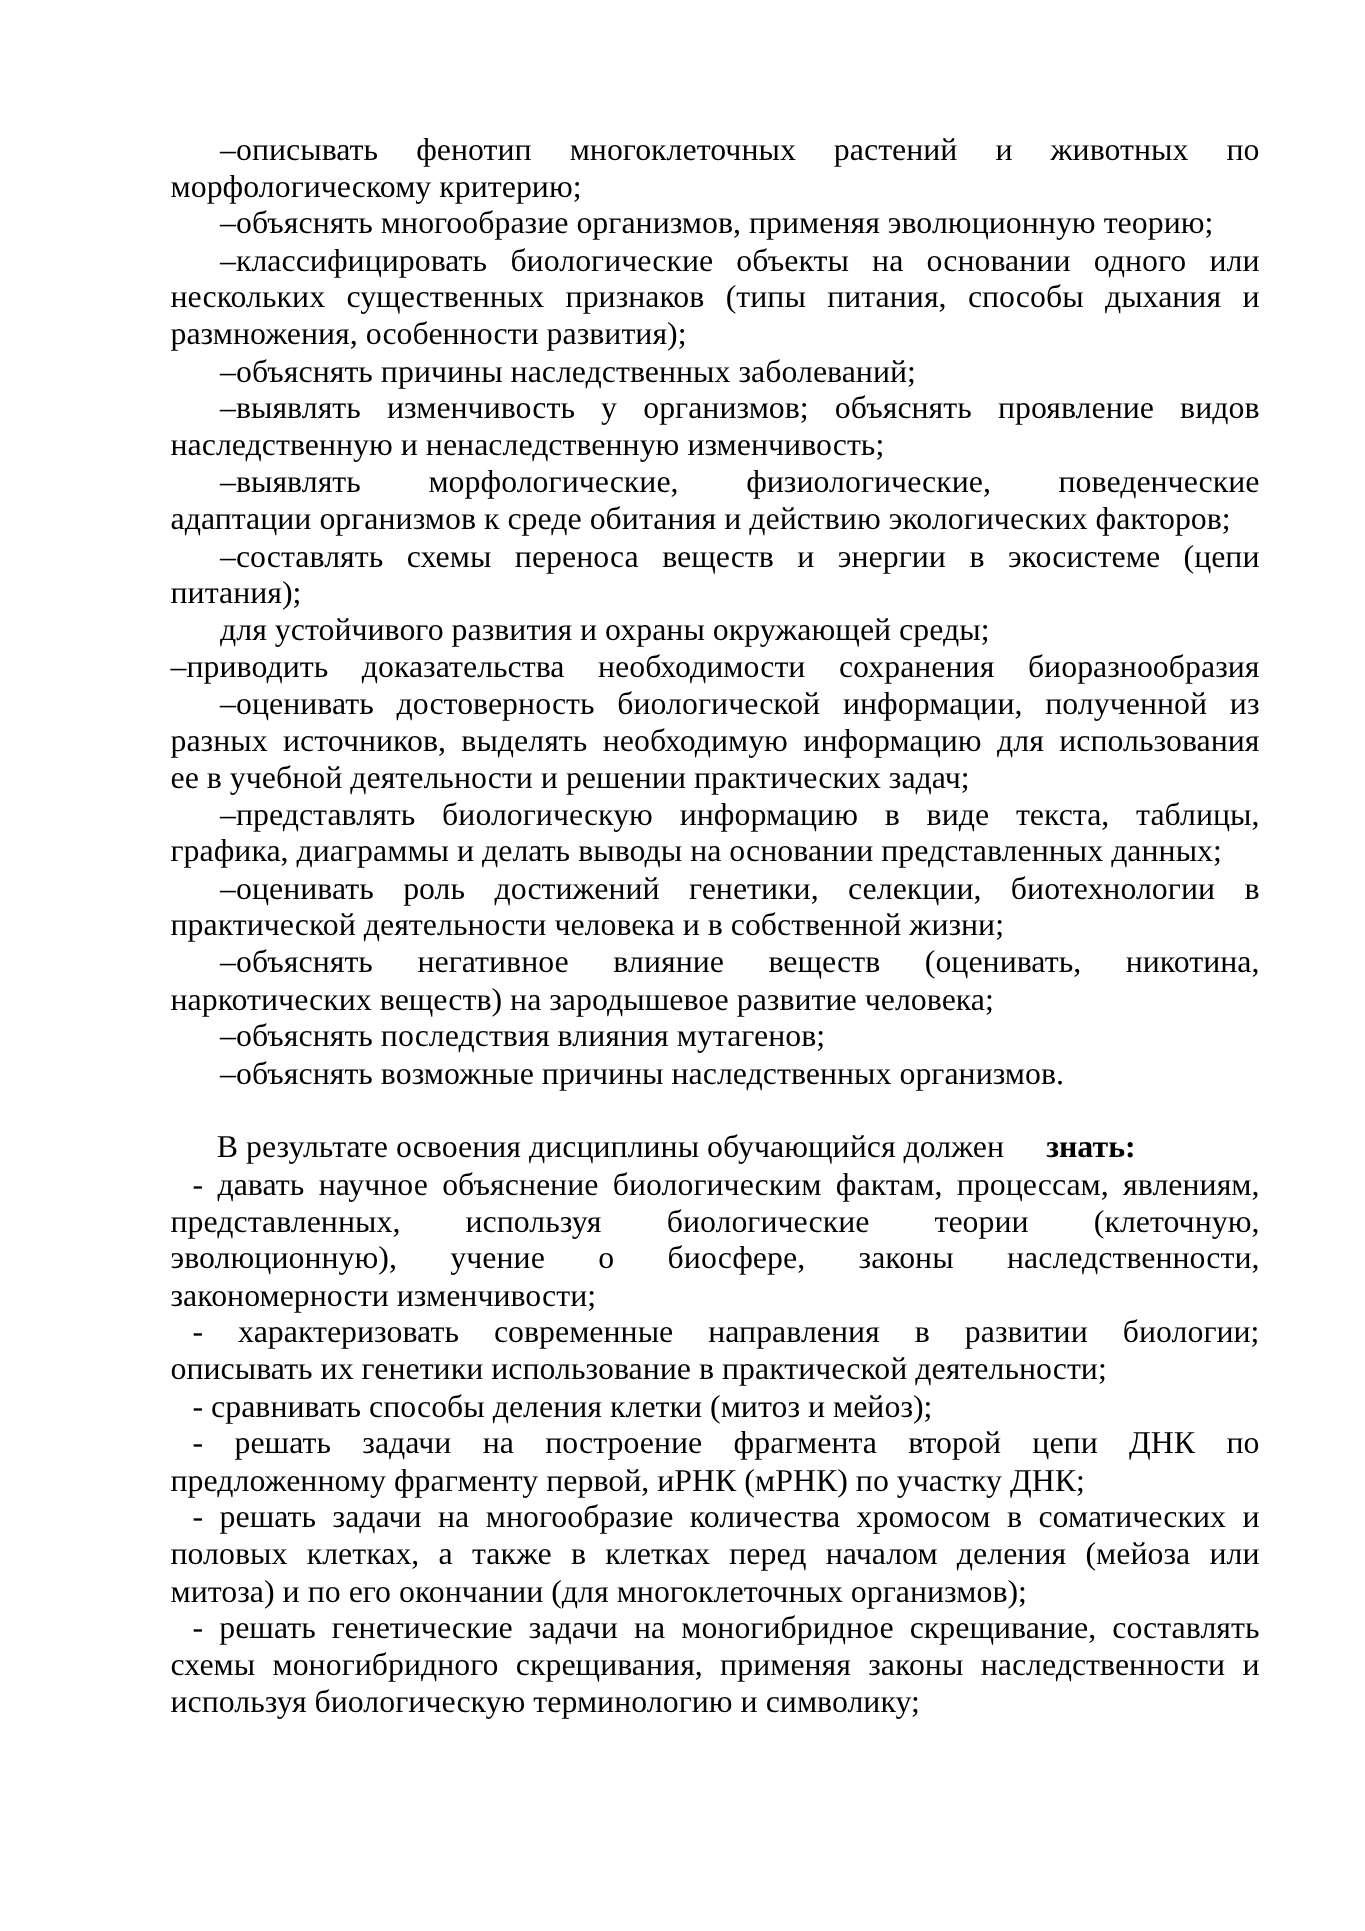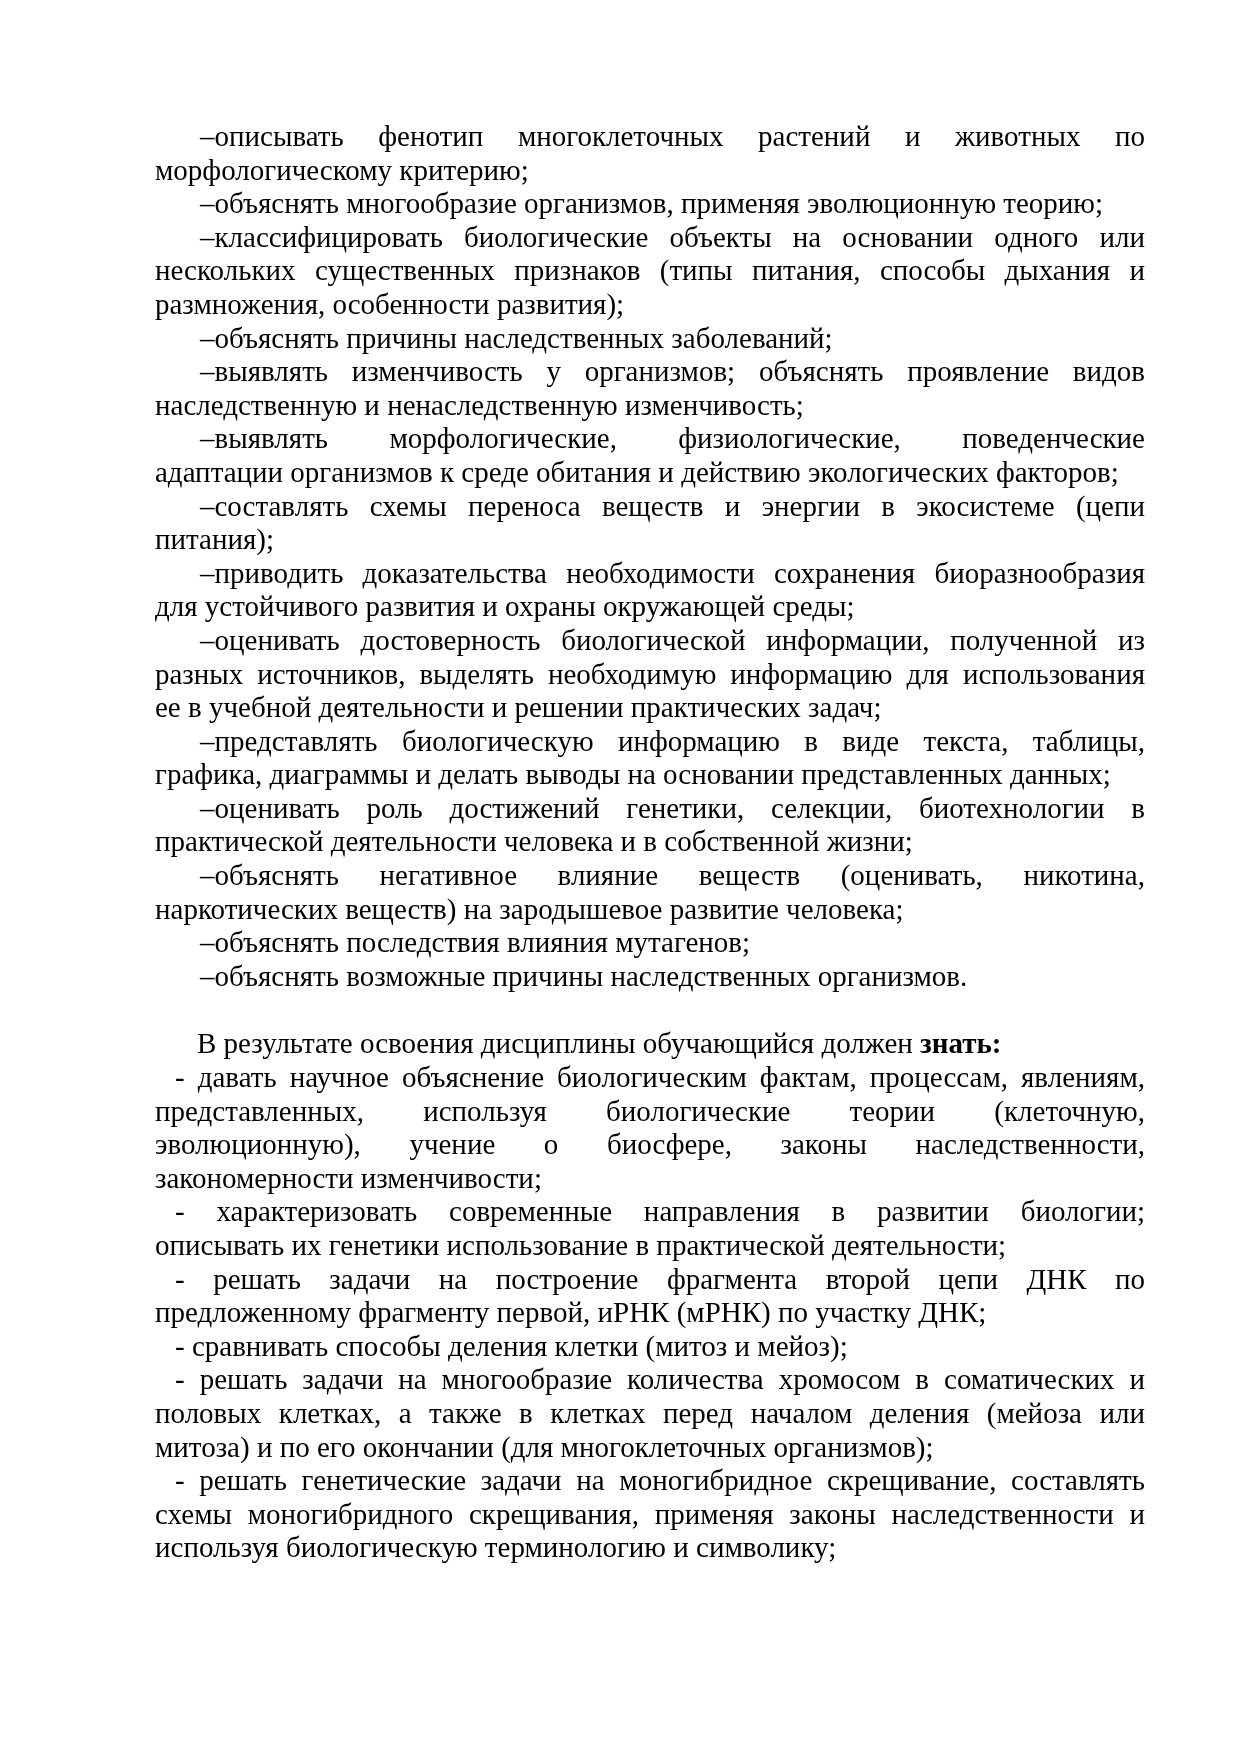--- a/index.html
+++ b/index.html
@@ -30,21 +30,21 @@
   
   .line.j {
     text-align: justify;
     text-align-last: justify;
   }
   .para { margin: 0; }
   .p-dash   > .line:first-child { text-indent: 45px; }
   .p-plain  > .line:first-child { text-indent: 42px; }
   .p-hyphen > .line:first-child { text-indent: 20px; }
   .spacer { height: 34px; }
-  .bold { font-weight: bold; }
+  .bold { font-weight: bold; margin-left: 31px; }
 </style>
 </head>
 <body>
 
 <div class="page">
   <div class="content">
       <div>
         <div class="para p-dash">
           <div class="line j">–описывать фенотип многоклеточных растений и животных по</div>
           <div class="line">морфологическому критерию;</div>
@@ -66,22 +66,22 @@
         </div>
         <div class="para p-dash">
           <div class="line j">–выявлять морфологические, физиологические, поведенческие</div>
           <div class="line">адаптации организмов к среде обитания и действию экологических факторов;</div>
         </div>
         <div class="para p-dash">
           <div class="line j">–составлять схемы переноса веществ и энергии в экосистеме (цепи</div>
           <div class="line">питания);</div>
         </div>
         <div class="para p-dash">
+          <div class="line">для устойчивого развития и охраны окружающей среды;</div>
           <div class="line j">–приводить доказательства необходимости сохранения биоразнообразия</div>
-          <div class="line">для устойчивого развития и охраны окружающей среды;</div>
         </div>
         <div class="para p-dash">
           <div class="line j">–оценивать достоверность биологической информации, полученной из</div>
           <div class="line j">разных источников, выделять необходимую информацию для использования</div>
           <div class="line">ее в учебной деятельности и решении практических задач;</div>
         </div>
         <div class="para p-dash">
           <div class="line j">–представлять биологическую информацию в виде текста, таблицы,</div>
           <div class="line">графика, диаграммы и делать выводы на основании представленных данных;</div>
         </div>
@@ -109,25 +109,25 @@
           <div class="line j">- давать научное объяснение биологическим фактам, процессам, явлениям,</div>
           <div class="line j">представленных, используя биологические теории (клеточную,</div>
           <div class="line j">эволюционную), учение о биосфере, законы наследственности,</div>
           <div class="line">закономерности изменчивости;</div>
         </div>
         <div class="para p-hyphen">
           <div class="line j">- характеризовать современные направления в развитии биологии;</div>
           <div class="line">описывать их генетики использование в практической деятельности;</div>
         </div>
         <div class="para p-hyphen">
+          <div class="line">- сравнивать способы деления клетки (митоз и мейоз);</div>
+        </div>
+        <div class="para p-hyphen">
           <div class="line j">- решать задачи на построение фрагмента второй цепи ДНК по</div>
           <div class="line">предложенному фрагменту первой, иРНК (мРНК) по участку ДНК;</div>
-        </div>
-        <div class="para p-hyphen">
-          <div class="line">- сравнивать способы деления клетки (митоз и мейоз);</div>
         </div>
         <div class="para p-hyphen">
           <div class="line j">- решать задачи на многообразие количества хромосом в соматических и</div>
           <div class="line j">половых клетках, а также в клетках перед началом деления (мейоза или</div>
           <div class="line">митоза) и по его окончании (для многоклеточных организмов);</div>
         </div>
         <div class="para p-hyphen">
           <div class="line j">- решать генетические задачи на моногибридное скрещивание, составлять</div>
           <div class="line j">схемы моногибридного скрещивания, применяя законы наследственности и</div>
           <div class="line">используя биологическую терминологию и символику;</div>

